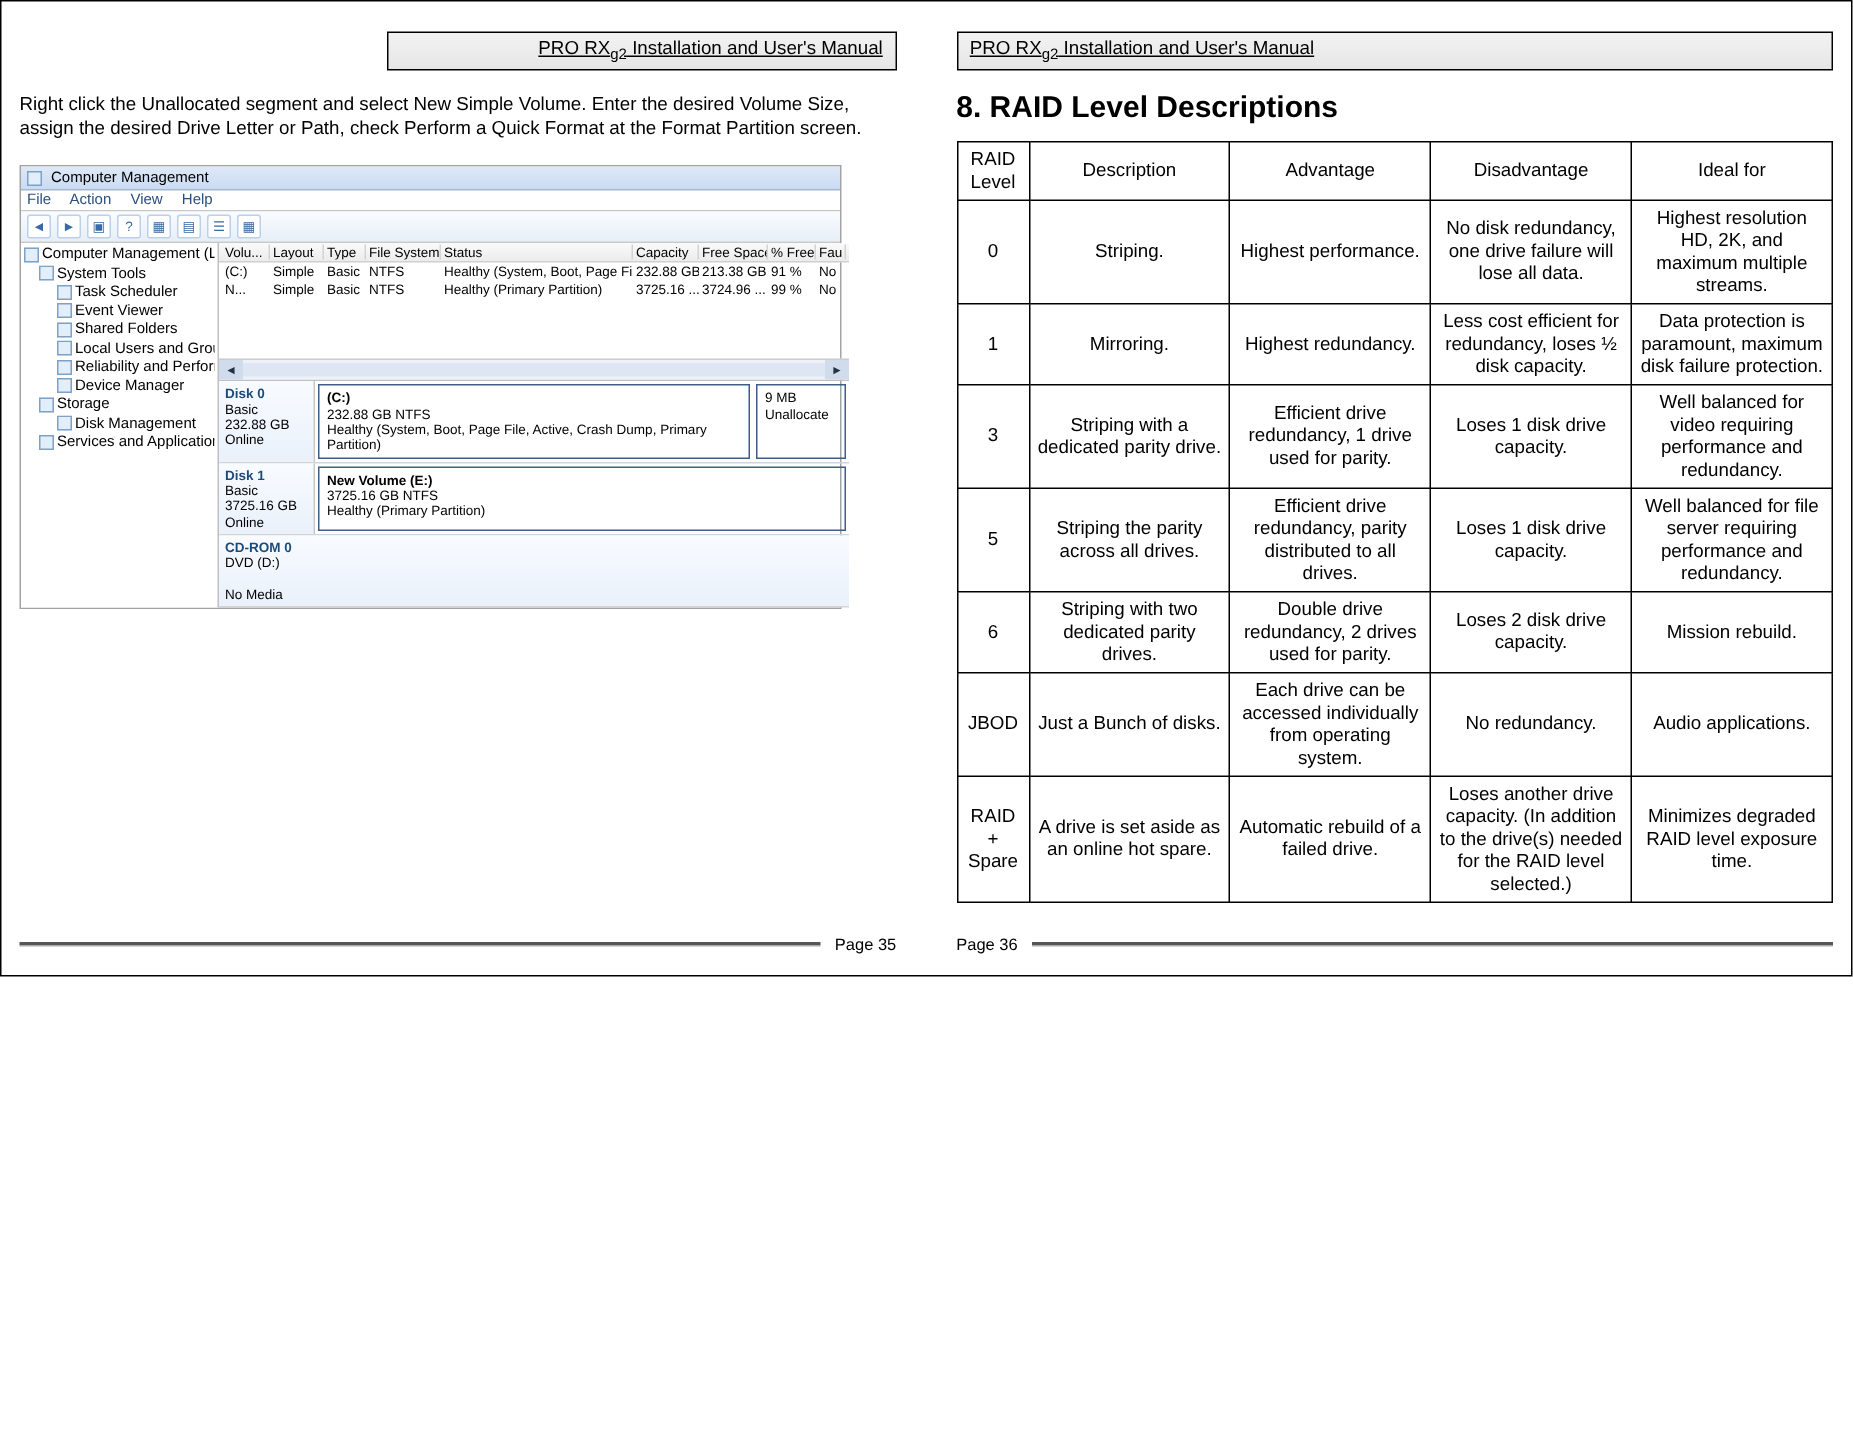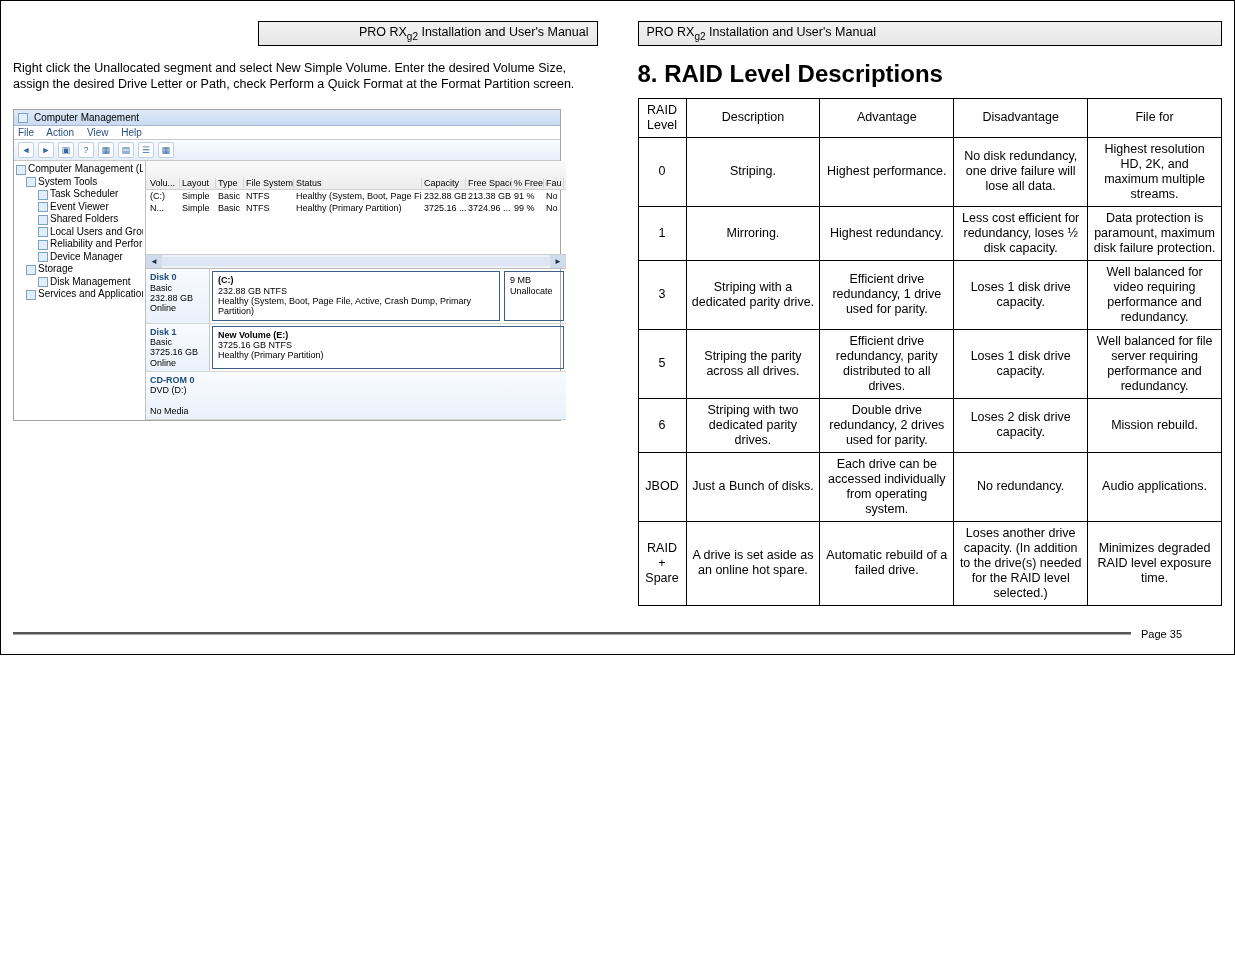--- a/index.html
+++ b/index.html
@@ -16,20 +16,21 @@
   .two-col { display: flex; gap: 40px; }
   .col { flex: 1; min-width: 0; }
 
   .header-bar {
     border: 1.5px solid #000;
     background: linear-gradient(to bottom, #f2f2f2, #e6e6e6);
     padding: 3px 8px;
     margin-bottom: 14px;
     font-size: 12.5px;
     display: flex;
+    text-decoration: underline;
   }
   .header-bar.left  { justify-content: flex-end;  margin-left: 245px; }
   .header-bar.right { justify-content: flex-start; }
   .sub { font-size: 10px; vertical-align: sub; }
 
   .body-text { line-height: 1.35; }
 
   
   .scr {
     margin-top: 16px;
@@ -81,21 +82,21 @@
   .node-ico { display:inline-block; width:10px; height:10px; margin-right:2px; border:1px solid #7fa1c4; background:#e3eefb; vertical-align:middle; }
 
   .scr .rightpane { flex:1; display:flex; flex-direction:column; }
   .vol-head, .vol-row {
     display: grid;
     grid-template-columns: 32px 36px 28px 50px 128px 44px 46px 32px 20px;
     font-size: 9px;
     padding: 1px 2px;
   }
   .vol-head { background: linear-gradient(to bottom,#fafafa,#ececec); border-bottom:1px solid #d0d0d0; }
-  .vol-head span { border-right:1px solid #d4d4d4; padding: 0 2px; white-space:nowrap; overflow:hidden;margin-top:16px; }
+  .vol-head span { border-right:1px solid #d4d4d4; padding: 0 2px; white-space:nowrap; overflow:hidden; }
   .vol-row span { padding: 0 2px; white-space:nowrap; overflow:hidden; }
   .vol-scroll-placeholder { height:40px; }
   .hscroll { height:14px; background:#eef2f8; border-top:1px solid #ccc; position:relative; }
   .hscroll .thumb-track { position:absolute; left:16px; right:16px; top:2px; bottom:2px; background:#dde6f2; }
   .hscroll .ar { position:absolute; top:0; bottom:0; width:16px; background:#d0dcec; text-align:center; line-height:14px; font-size:8px; color:#234; }
   .hscroll .ar.l { left:0; } .hscroll .ar.r { right:0; }
 
   .diskpane { border-top:1px solid #c0c0c0; }
   .disk-row { display:flex; border-bottom:1px solid #d4d4d4; }
   .disk-label {
@@ -105,21 +106,21 @@
     font-size: 9px; line-height:1.15;
   }
   .disk-label b { color: #1b4b7a; }
   .disk-part {
     flex:1; padding:3px 5px; font-size:9px; line-height:1.15;
     border: 1px solid #3e5e86; margin:2px;
   }
   .disk-part.small { flex: 0 0 60px; }
 
   
-  h2.section { font-size: 24px; margin: 6px 0 4px; font-weight: bold; }
+  h2.section { font-size: 20px; margin: 6px 0 4px; font-weight: bold; }
   table.raid {
     border-collapse: collapse;
     width: 100%;
     margin-top: 10px;
     font-size: 12.5px;
     table-layout: fixed;
   }
   table.raid th, table.raid td {
     border: 1px solid #000;
     padding: 4px 5px;
@@ -286,21 +287,21 @@
           <col>
           <col>
           <col>
         </colgroup>
       <thead>
         <tr>
           <th>RAID Level</th>
           <th>Description</th>
           <th>Advantage</th>
           <th>Disadvantage</th>
-          <th>File for</th>
+          <th>Ideal for</th>
         </tr>
       </thead>
       <tbody id="raid-body">
           <tr>
             <td>0</td>
             <td>Striping.</td>
             <td>Highest performance.</td>
             <td>No disk redundancy, one drive failure will lose all data.</td>
             <td>Highest resolution HD, 2K, and maximum multiple streams.</td>
           </tr>
@@ -350,13 +351,17 @@
     </table>
   </div>
 </div>
 
 <div class="footer">
   <div class="col" style="justify-content:flex-end;">
     <div class="bar"></div>
     <span>Page 35</span>
   </div>
   <div style="width:40px"></div>
+  <div class="col">
+    <span>Page 36</span>
+    <div class="bar"></div>
+  </div>
 </div>
 
 </body></html>

